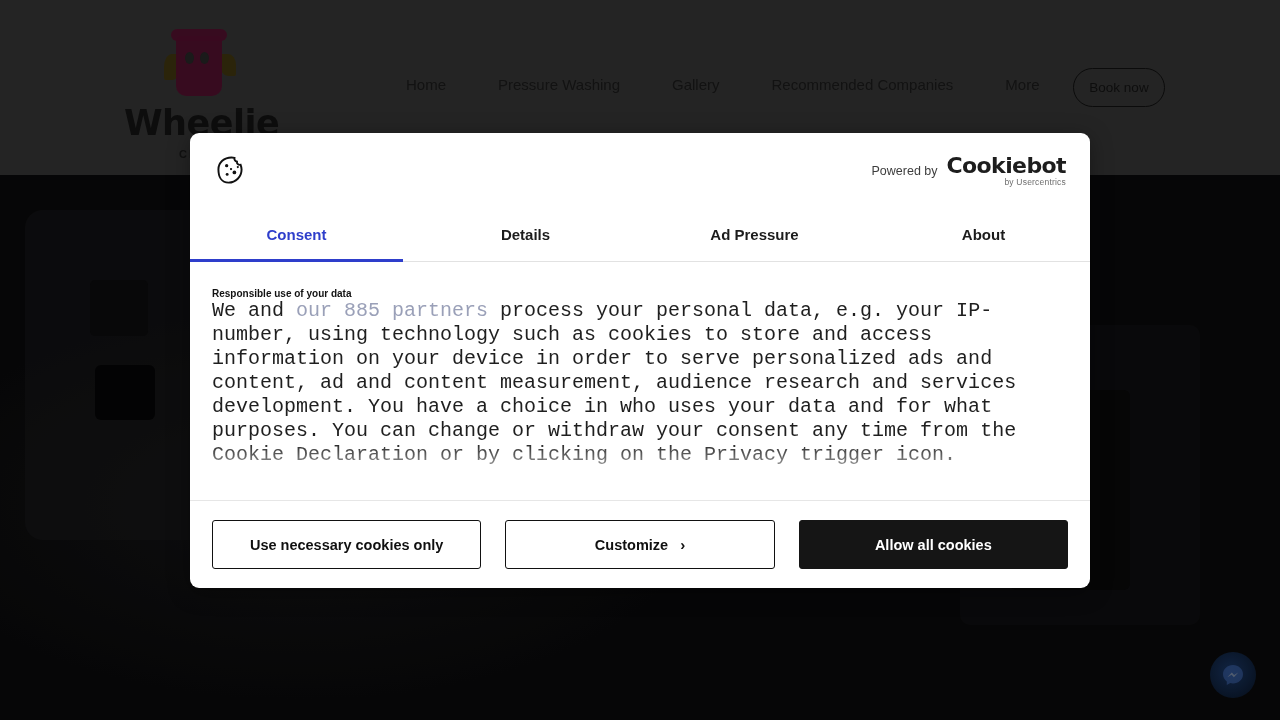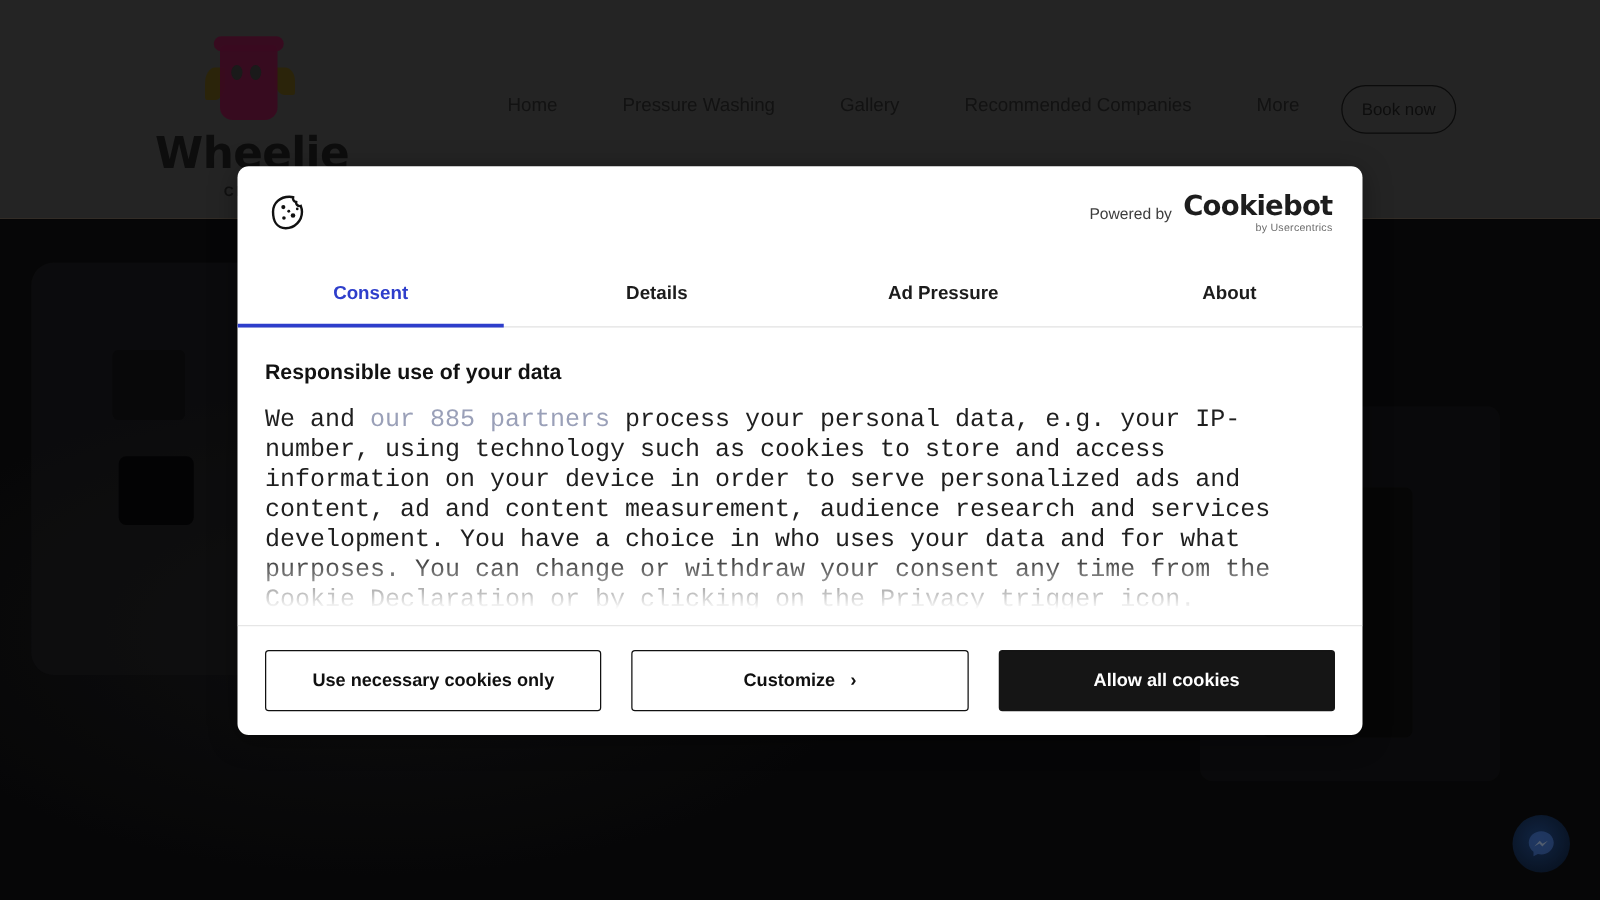--- a/index.html
+++ b/index.html
@@ -306,24 +306,23 @@
     border-bottom-color: #2e3ecb;
   }
 
   .cd-body {
     flex: 1 1 auto;
     padding: 26px 22px 0 22px;
     overflow: hidden;
     position: relative;
   }
   .cd-title {
-    font-size: 17px;
+    font-size: 10px;
     font-weight: 700;
     color: #121212;
-    margin-bottom: 17px;
   }
   .cd-text {
     font-size: 20px;
     line-height: 24px;
     color: #1f1f1f;
     font-family: Liberation Mono, monospace;
   }
   .cd-text a {
     color: #9aa0b8;
     text-decoration: none;

